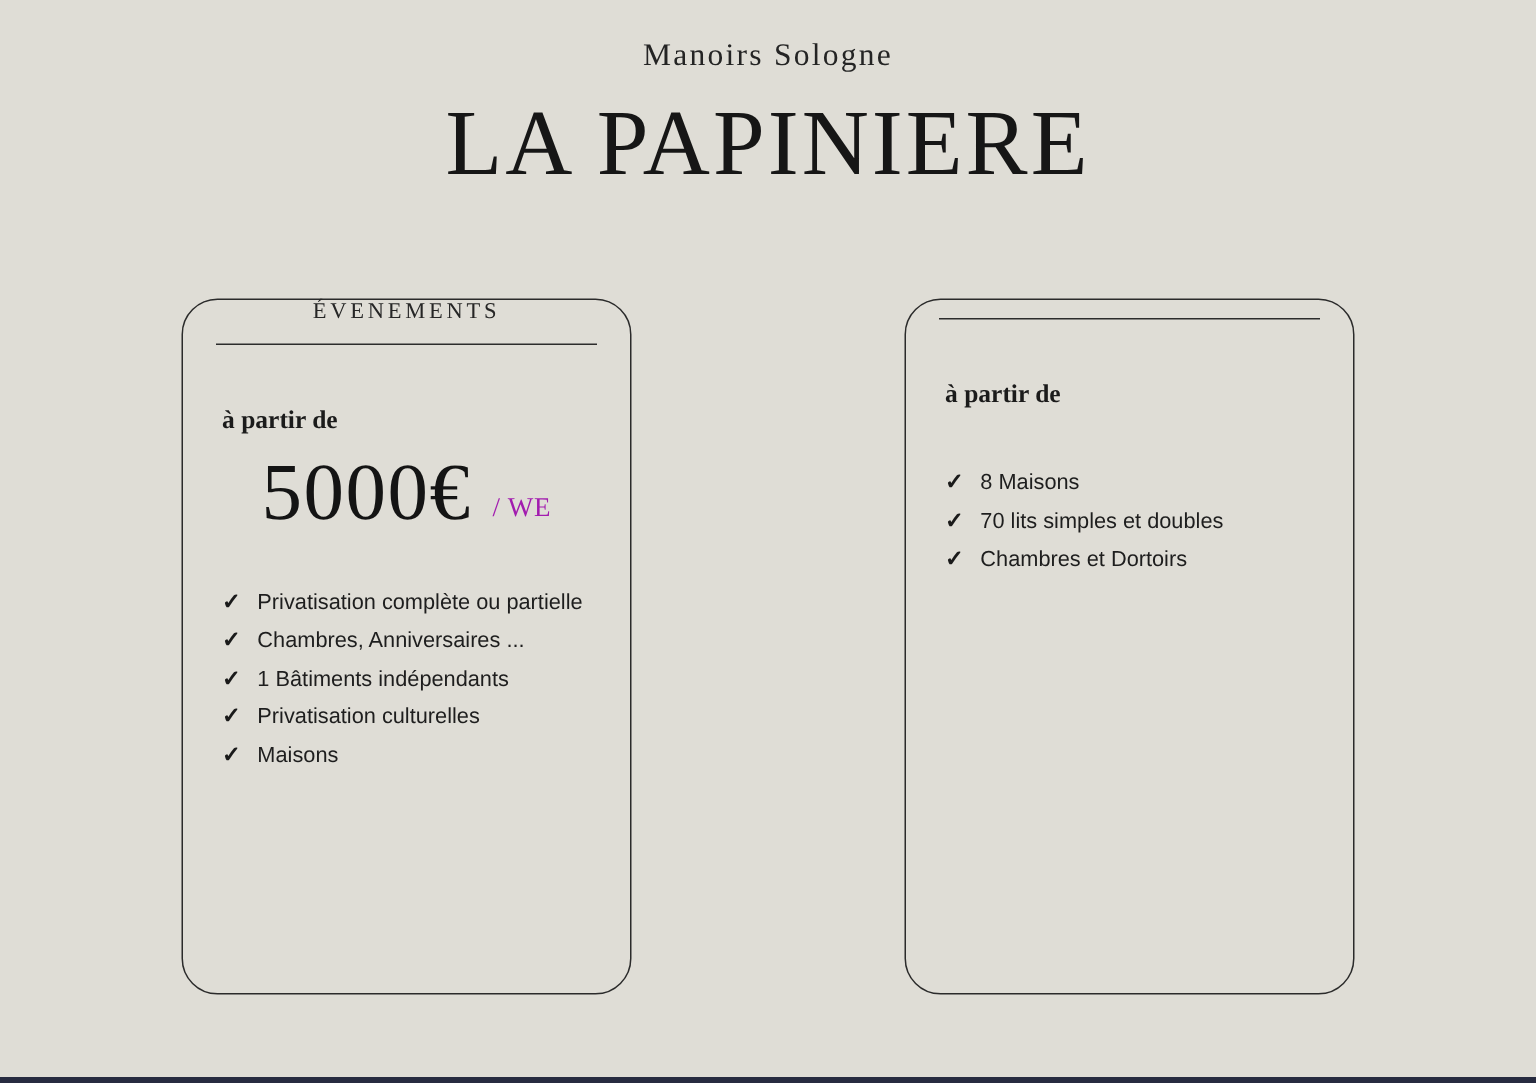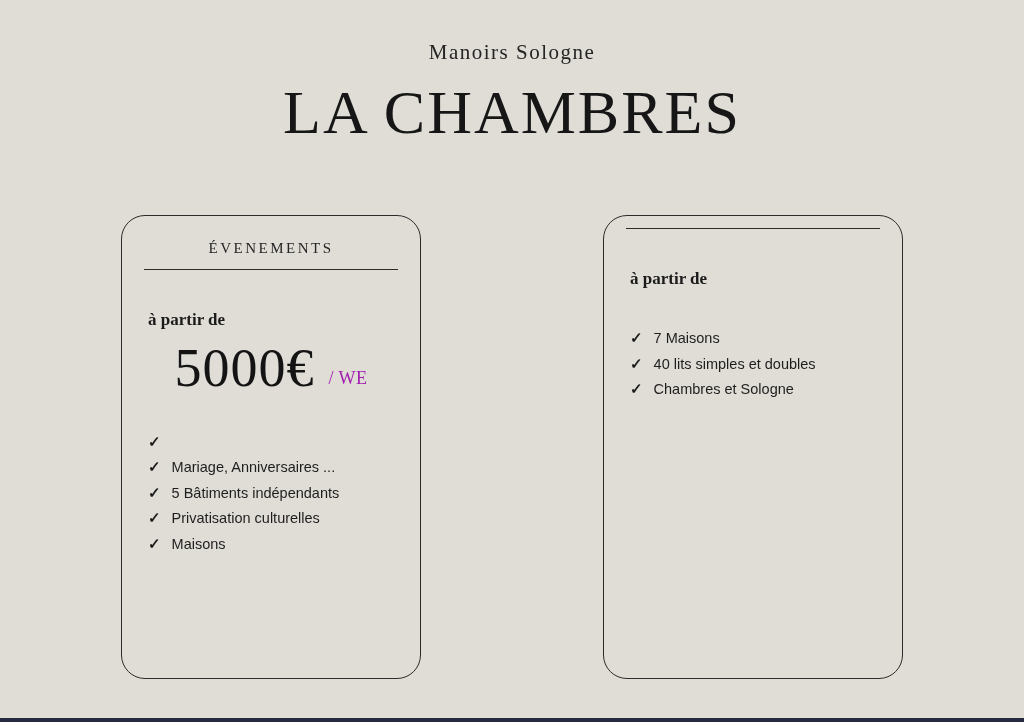--- a/index.html
+++ b/index.html
@@ -10,21 +10,21 @@
   body {
     background: #dfddd6;
     color: #1b1b1b;
     font-family: "Liberation Serif", serif;
     position: relative;
   }
   .page {
     width: 100%; height: 100%;
     display: flex; flex-direction: column;
     align-items: center;
-    padding-top: 40px;
+    padding-top: 24px;
   }
   .brand {
     font-size: 21px;
     letter-spacing: 1.5px;
     color: #242424;
   }
   .main-title {
     margin-top: 16px;
     font-size: 62px;
     line-height: 1;
@@ -42,21 +42,20 @@
   .card {
     width: 300px;
     height: 464px;
     border: 1.6px solid #2b2b2b;
     border-radius: 24px;
     background: transparent;
     display: flex;
     flex-direction: column;
   }
   .card-title {
-    margin-top: 24px;
     text-align: center;
     font-size: 15px;
     letter-spacing: 2.5px;
     color: #262626;
   }
   .card-divider {
     margin: 12px 22px 0 22px;
     border: none;
     border-top: 1.6px solid #2c2c2c;
   }
@@ -113,46 +112,47 @@
     width: 100%; height: 4px;
   }
 </style>
 </head>
 <body style="background: rgb(223, 221, 214);">
 
 <div class="page">
 
   <div class="brand">Manoirs Sologne</div>
 
-  <h1 class="main-title">LA CHAMBRES</h1>
+  <h1 class="main-title">LA PAPINIERE</h1>
 
   <div class="cards">
 
     <div class="card">
       <div class="card-title">ÉVENEMENTS</div>
       <hr class="card-divider">
       <div class="price-prefix">à partir de</div>
       <div class="price-row">
         <span class="price-amount">5000€</span>
         <span class="price-suffix">/ WE</span>
       </div>
       <ul class="features">
 
           <li class="feature">
             <span class="check">✓</span>
+            <span>Privatisation complète ou partielle</span>
           </li>
 
           <li class="feature">
             <span class="check">✓</span>
-            <span>Mariage, Anniversaires ...</span>
+            <span>Chambres, Anniversaires ...</span>
           </li>
 
           <li class="feature">
             <span class="check">✓</span>
-            <span>5 Bâtiments indépendants</span>
+            <span>1 Bâtiments indépendants</span>
           </li>
 
           <li class="feature">
             <span class="check">✓</span>
             <span>Privatisation culturelles</span>
           </li>
 
           <li class="feature">
             <span class="check">✓</span>
             <span>Maisons</span>
@@ -160,31 +160,31 @@
         </ul>
     </div>
 
     <div class="card">
       <hr class="card-divider">
       <div class="price-prefix">à partir de</div>
       <ul class="features">
 
           <li class="feature">
             <span class="check">✓</span>
-            <span>7 Maisons</span>
+            <span>8 Maisons</span>
           </li>
 
           <li class="feature">
             <span class="check">✓</span>
-            <span>40 lits simples et doubles</span>
+            <span>70 lits simples et doubles</span>
           </li>
 
           <li class="feature">
             <span class="check">✓</span>
-            <span>Chambres et Sologne</span>
+            <span>Chambres et Dortoirs</span>
           </li>
         </ul>
     </div>
 
   </div>
 
   <div class="bottom-bar" style="background: rgb(39, 43, 64);"></div>
 </div>
 
 </body></html>

